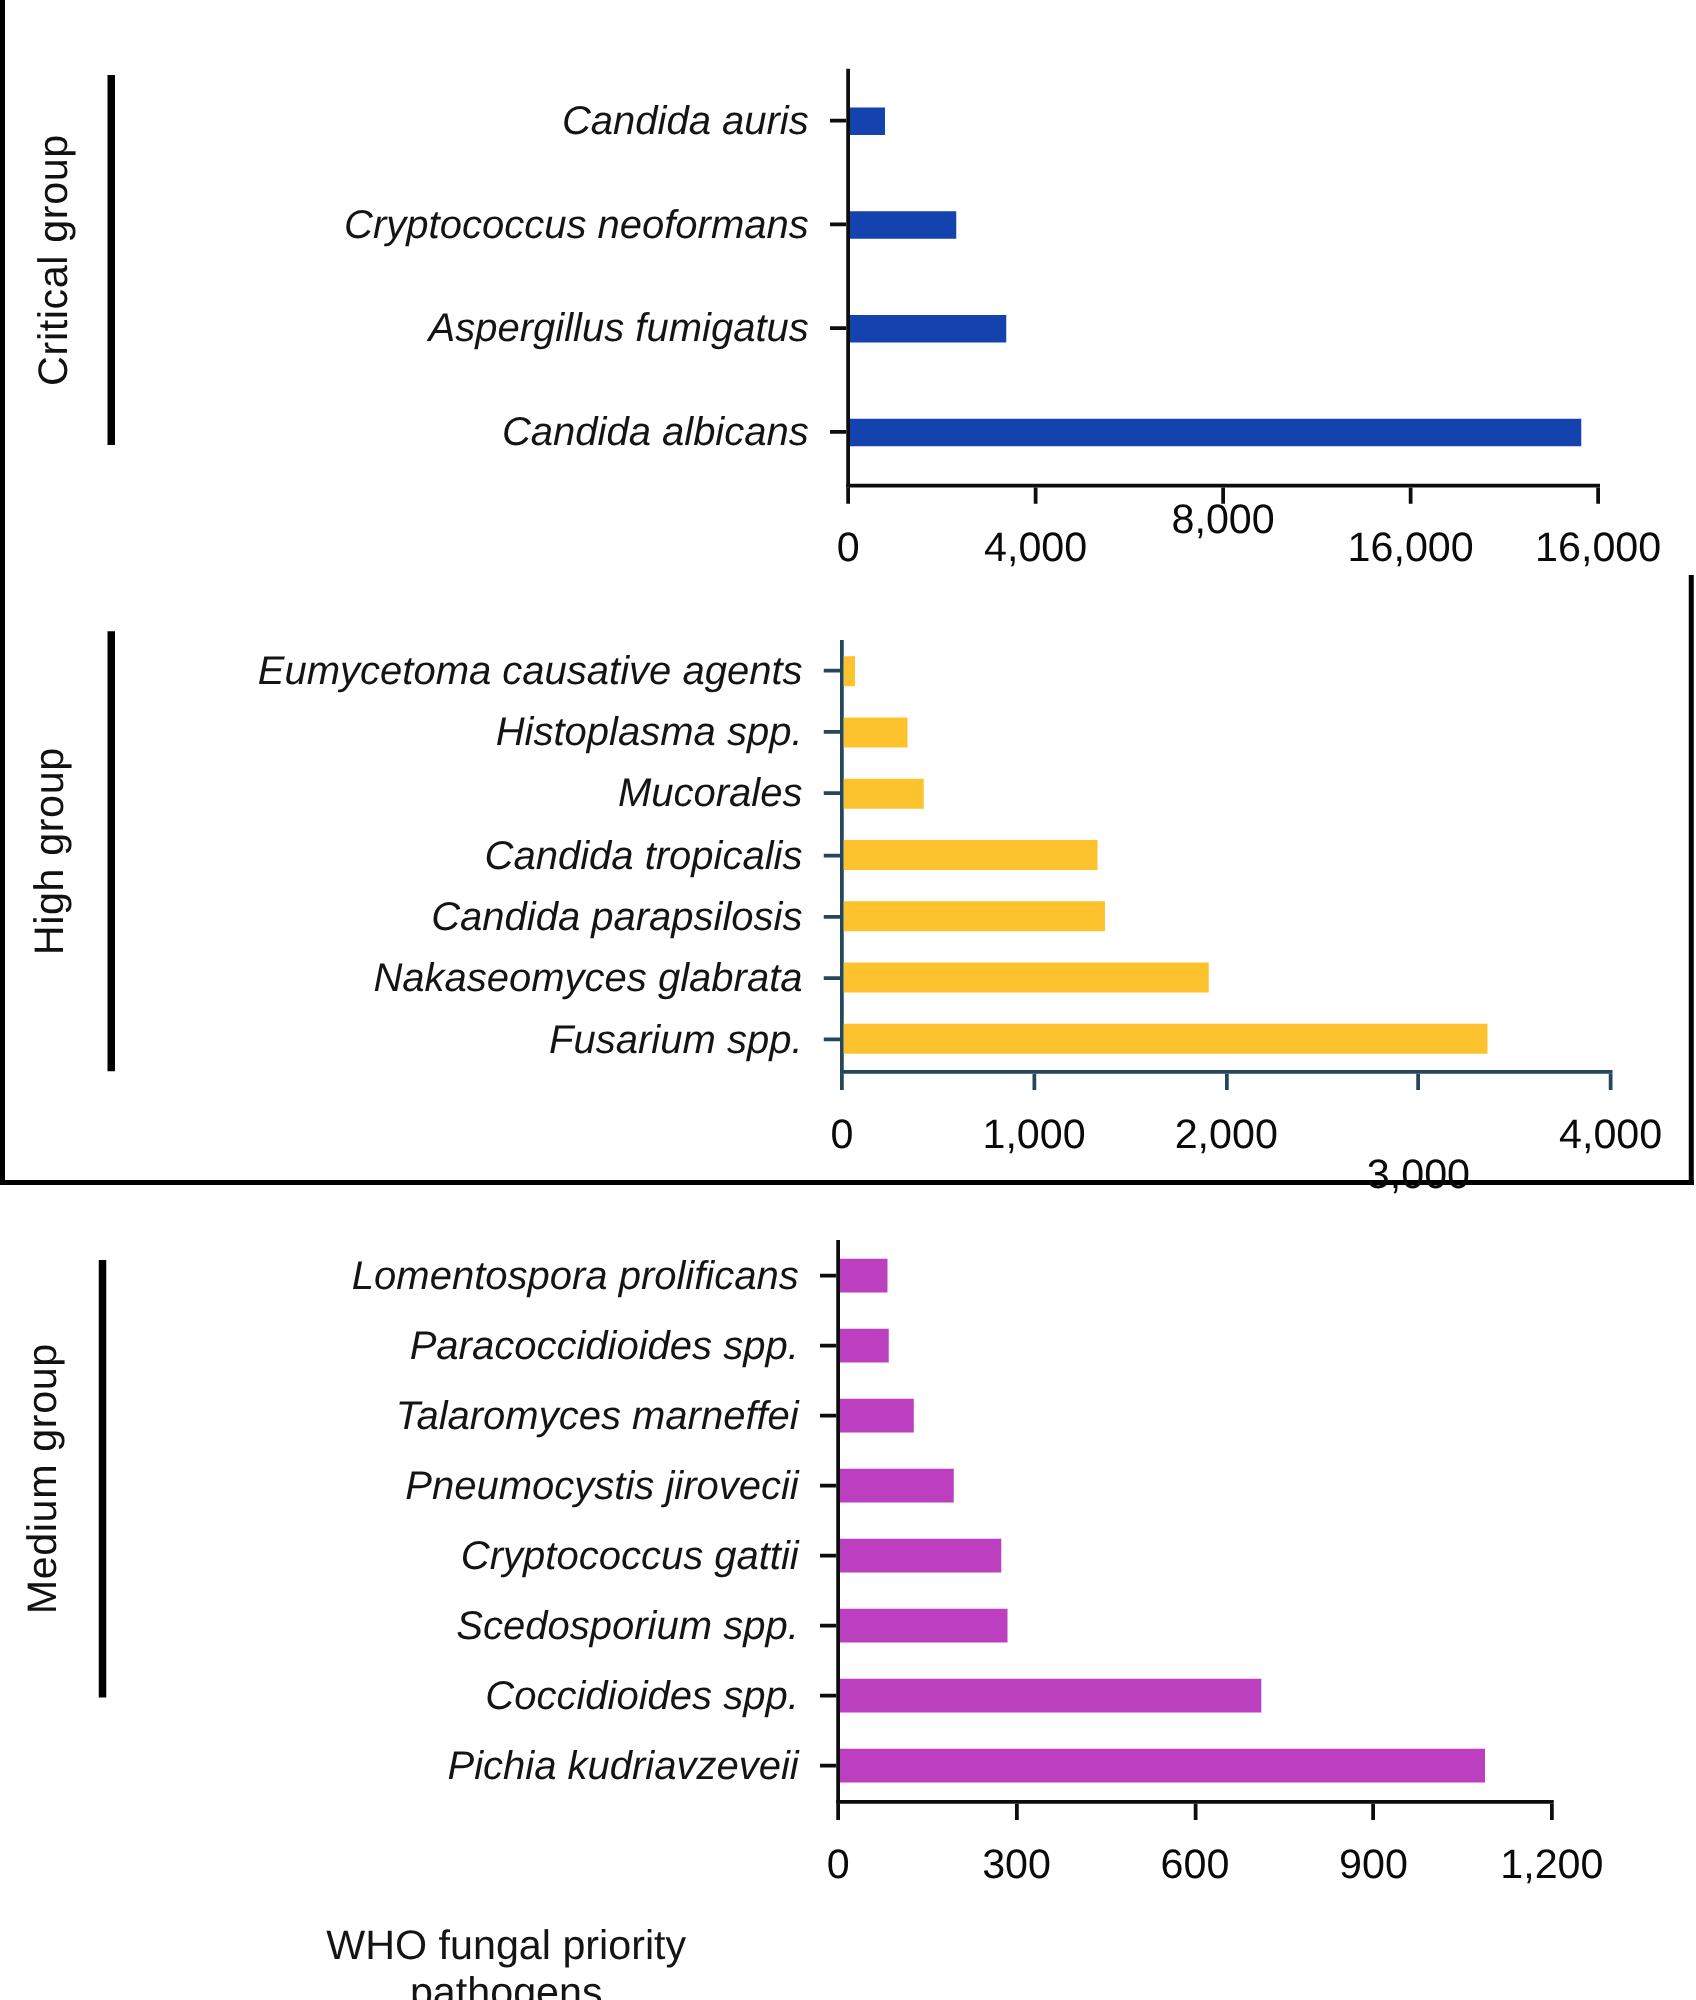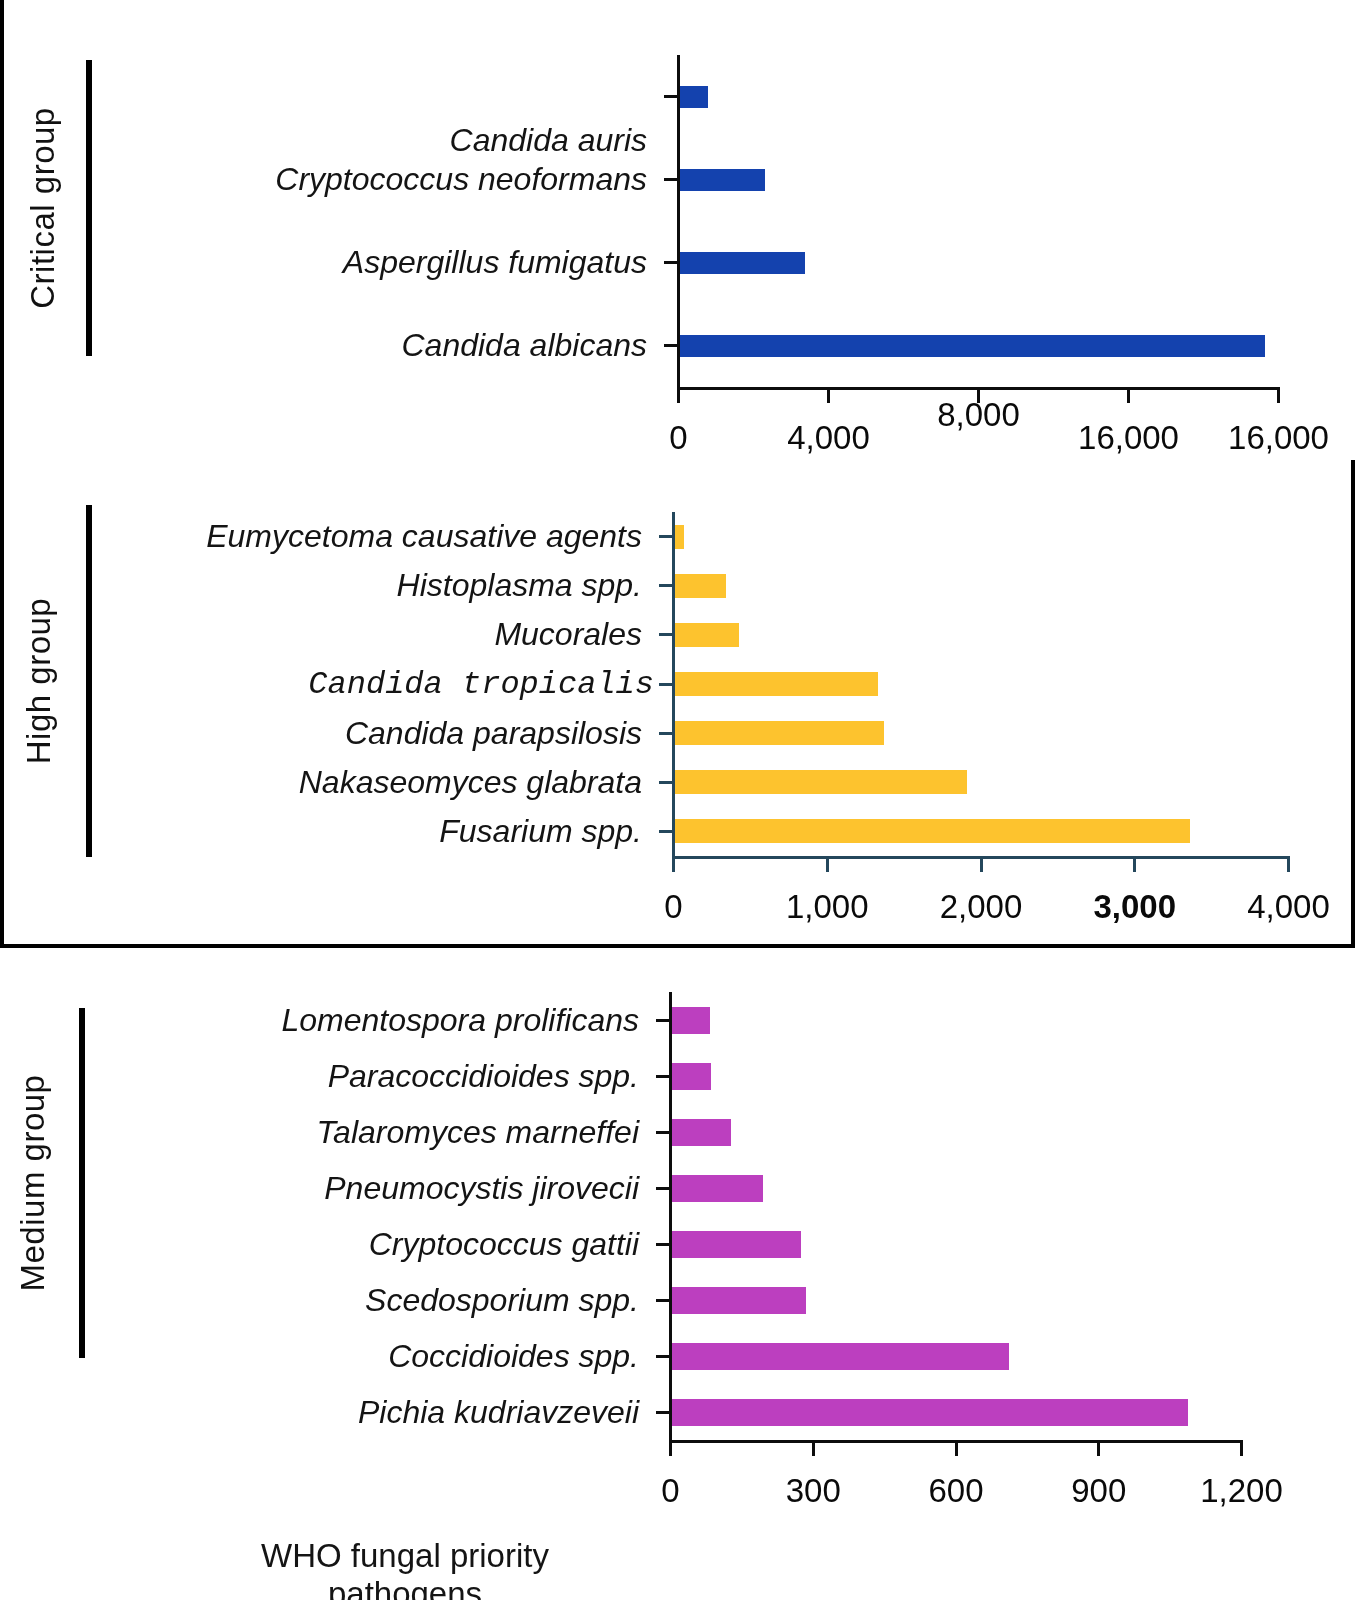--- a/index.html
+++ b/index.html
@@ -75,21 +75,21 @@
       <div class="tick-label" style="left: 678.5px; top: 419px;">0</div>
       <div class="tick" style="left: 827px; top: 390px; width: 3px; height: 13px; background: rgb(13, 13, 13);"></div>
       <div class="tick-label" style="left: 828.5px; top: 419px;">4,000</div>
       <div class="tick" style="left: 977px; top: 390px; width: 3px; height: 13px; background: rgb(13, 13, 13);"></div>
       <div class="tick-label" style="left: 978.5px; top: 396px;">8,000</div>
       <div class="tick" style="left: 1127px; top: 390px; width: 3px; height: 13px; background: rgb(13, 13, 13);"></div>
       <div class="tick-label" style="left: 1128.5px; top: 419px;">16,000</div>
       <div class="tick" style="left: 1277px; top: 390px; width: 3px; height: 13px; background: rgb(13, 13, 13);"></div>
       <div class="tick-label" style="left: 1278.5px; top: 419px;">16,000</div>
       <div class="tick" style="left: 664px; top: 95px; width: 13px; height: 3px; background: rgb(13, 13, 13);"></div>
-      <div class="cat-label" style="left: 0px; top: 72.5px; width: 647px; height: 48px; margin-top: 44px;">Candida auris</div>
+      <div class="cat-label" style="left: 0px; top: 72.5px; width: 647px; height: 48px;">Candida auris</div>
       <div class="bar" style="left: 680px; top: 85.5px; width: 28.125px; height: 22px; background: rgb(20, 66, 174);"></div>
       <div class="tick" style="left: 664px; top: 178px; width: 13px; height: 3px; background: rgb(13, 13, 13);"></div>
       <div class="cat-label" style="left: 0px; top: 155.5px; width: 647px; height: 48px;">Cryptococcus neoformans</div>
       <div class="bar" style="left: 680px; top: 168.5px; width: 85.125px; height: 22px; background: rgb(20, 66, 174);"></div>
       <div class="tick" style="left: 664px; top: 261px; width: 13px; height: 3px; background: rgb(13, 13, 13);"></div>
       <div class="cat-label" style="left: 0px; top: 238.5px; width: 647px; height: 48px;">Aspergillus fumigatus</div>
       <div class="bar" style="left: 680px; top: 251.5px; width: 125.25px; height: 22px; background: rgb(20, 66, 174);"></div>
       <div class="tick" style="left: 664px; top: 344px; width: 13px; height: 3px; background: rgb(13, 13, 13);"></div>
       <div class="cat-label" style="left: 0px; top: 321.5px; width: 647px; height: 48px;">Candida albicans</div>
       <div class="bar" style="left: 680px; top: 334.5px; width: 585px; height: 22px; background: rgb(20, 66, 174);"></div>
@@ -97,34 +97,34 @@
   <div class="chart">
       <div class="axis" style="left: 672px; top: 512px; width: 3px; height: 347px; background: rgb(36, 71, 92); position: absolute;"></div>
       <div class="axis" style="left: 672px; top: 856px; width: 618px; height: 3px; background: rgb(36, 71, 92); position: absolute;"></div>
       <div class="tick" style="left: 672px; top: 859px; width: 3px; height: 13px; background: rgb(36, 71, 92);"></div>
       <div class="tick-label" style="left: 673.5px; top: 888px;">0</div>
       <div class="tick" style="left: 825.75px; top: 859px; width: 3px; height: 13px; background: rgb(36, 71, 92);"></div>
       <div class="tick-label" style="left: 827.25px; top: 888px;">1,000</div>
       <div class="tick" style="left: 979.5px; top: 859px; width: 3px; height: 13px; background: rgb(36, 71, 92);"></div>
       <div class="tick-label" style="left: 981px; top: 888px;">2,000</div>
       <div class="tick" style="left: 1133.25px; top: 859px; width: 3px; height: 13px; background: rgb(36, 71, 92);"></div>
-      <div class="tick-label" style="left: 1134.75px; top: 888px; font-weight: bold;">3,000</div>
+      <div class="tick-label" style="left: 1134.75px; top: 920px;">3,000</div>
       <div class="tick" style="left: 1287px; top: 859px; width: 3px; height: 13px; background: rgb(36, 71, 92);"></div>
       <div class="tick-label" style="left: 1288.5px; top: 888px;">4,000</div>
       <div class="tick" style="left: 659px; top: 535.071px; width: 13px; height: 3px; background: rgb(36, 71, 92);"></div>
       <div class="cat-label" style="left: 0px; top: 512.571px; width: 642px; height: 48px;">Eumycetoma causative agents</div>
       <div class="bar" style="left: 675px; top: 524.571px; width: 9.225px; height: 24px; background: rgb(253, 195, 46);"></div>
       <div class="tick" style="left: 659px; top: 584.214px; width: 13px; height: 3px; background: rgb(36, 71, 92);"></div>
       <div class="cat-label" style="left: 0px; top: 561.714px; width: 642px; height: 48px; font-style: italic;">Histoplasma spp.</div>
       <div class="bar" style="left: 675px; top: 573.714px; width: 50.7375px; height: 24px; background: rgb(253, 195, 46);"></div>
       <div class="tick" style="left: 659px; top: 633.357px; width: 13px; height: 3px; background: rgb(36, 71, 92);"></div>
       <div class="cat-label" style="left: 0px; top: 610.857px; width: 642px; height: 48px; text-align: center;">Mucorales</div>
       <div class="bar" style="left: 675px; top: 622.857px; width: 63.8062px; height: 24px; background: rgb(253, 195, 46);"></div>
       <div class="tick" style="left: 659px; top: 682.5px; width: 13px; height: 3px; background: rgb(36, 71, 92);"></div>
-      <div class="cat-label" style="left: 12px; top: 660px; width: 642px; height: 48px; font-family: Liberation Mono, monospace;">Candida tropicalis</div>
+      <div class="cat-label" style="left: 0px; top: 660px; width: 642px; height: 48px;">Candida tropicalis</div>
       <div class="bar" style="left: 675px; top: 672px; width: 202.95px; height: 24px; background: rgb(253, 195, 46);"></div>
       <div class="tick" style="left: 659px; top: 731.643px; width: 13px; height: 3px; background: rgb(36, 71, 92);"></div>
       <div class="cat-label" style="left: 0px; top: 709.143px; width: 642px; height: 48px;">Candida parapsilosis</div>
       <div class="bar" style="left: 675px; top: 721.143px; width: 209.1px; height: 24px; background: rgb(253, 195, 46);"></div>
       <div class="tick" style="left: 659px; top: 780.786px; width: 13px; height: 3px; background: rgb(36, 71, 92);"></div>
       <div class="cat-label" style="left: 0px; top: 758.286px; width: 642px; height: 48px;">Nakaseomyces glabrata</div>
       <div class="bar" style="left: 675px; top: 770.286px; width: 292.125px; height: 24px; background: rgb(253, 195, 46);"></div>
       <div class="tick" style="left: 659px; top: 829.929px; width: 13px; height: 3px; background: rgb(36, 71, 92);"></div>
       <div class="cat-label" style="left: 0px; top: 807.429px; width: 642px; height: 48px;">Fusarium spp.</div>
       <div class="bar" style="left: 675px; top: 819.429px; width: 515.062px; height: 24px; background: rgb(253, 195, 46);"></div>

